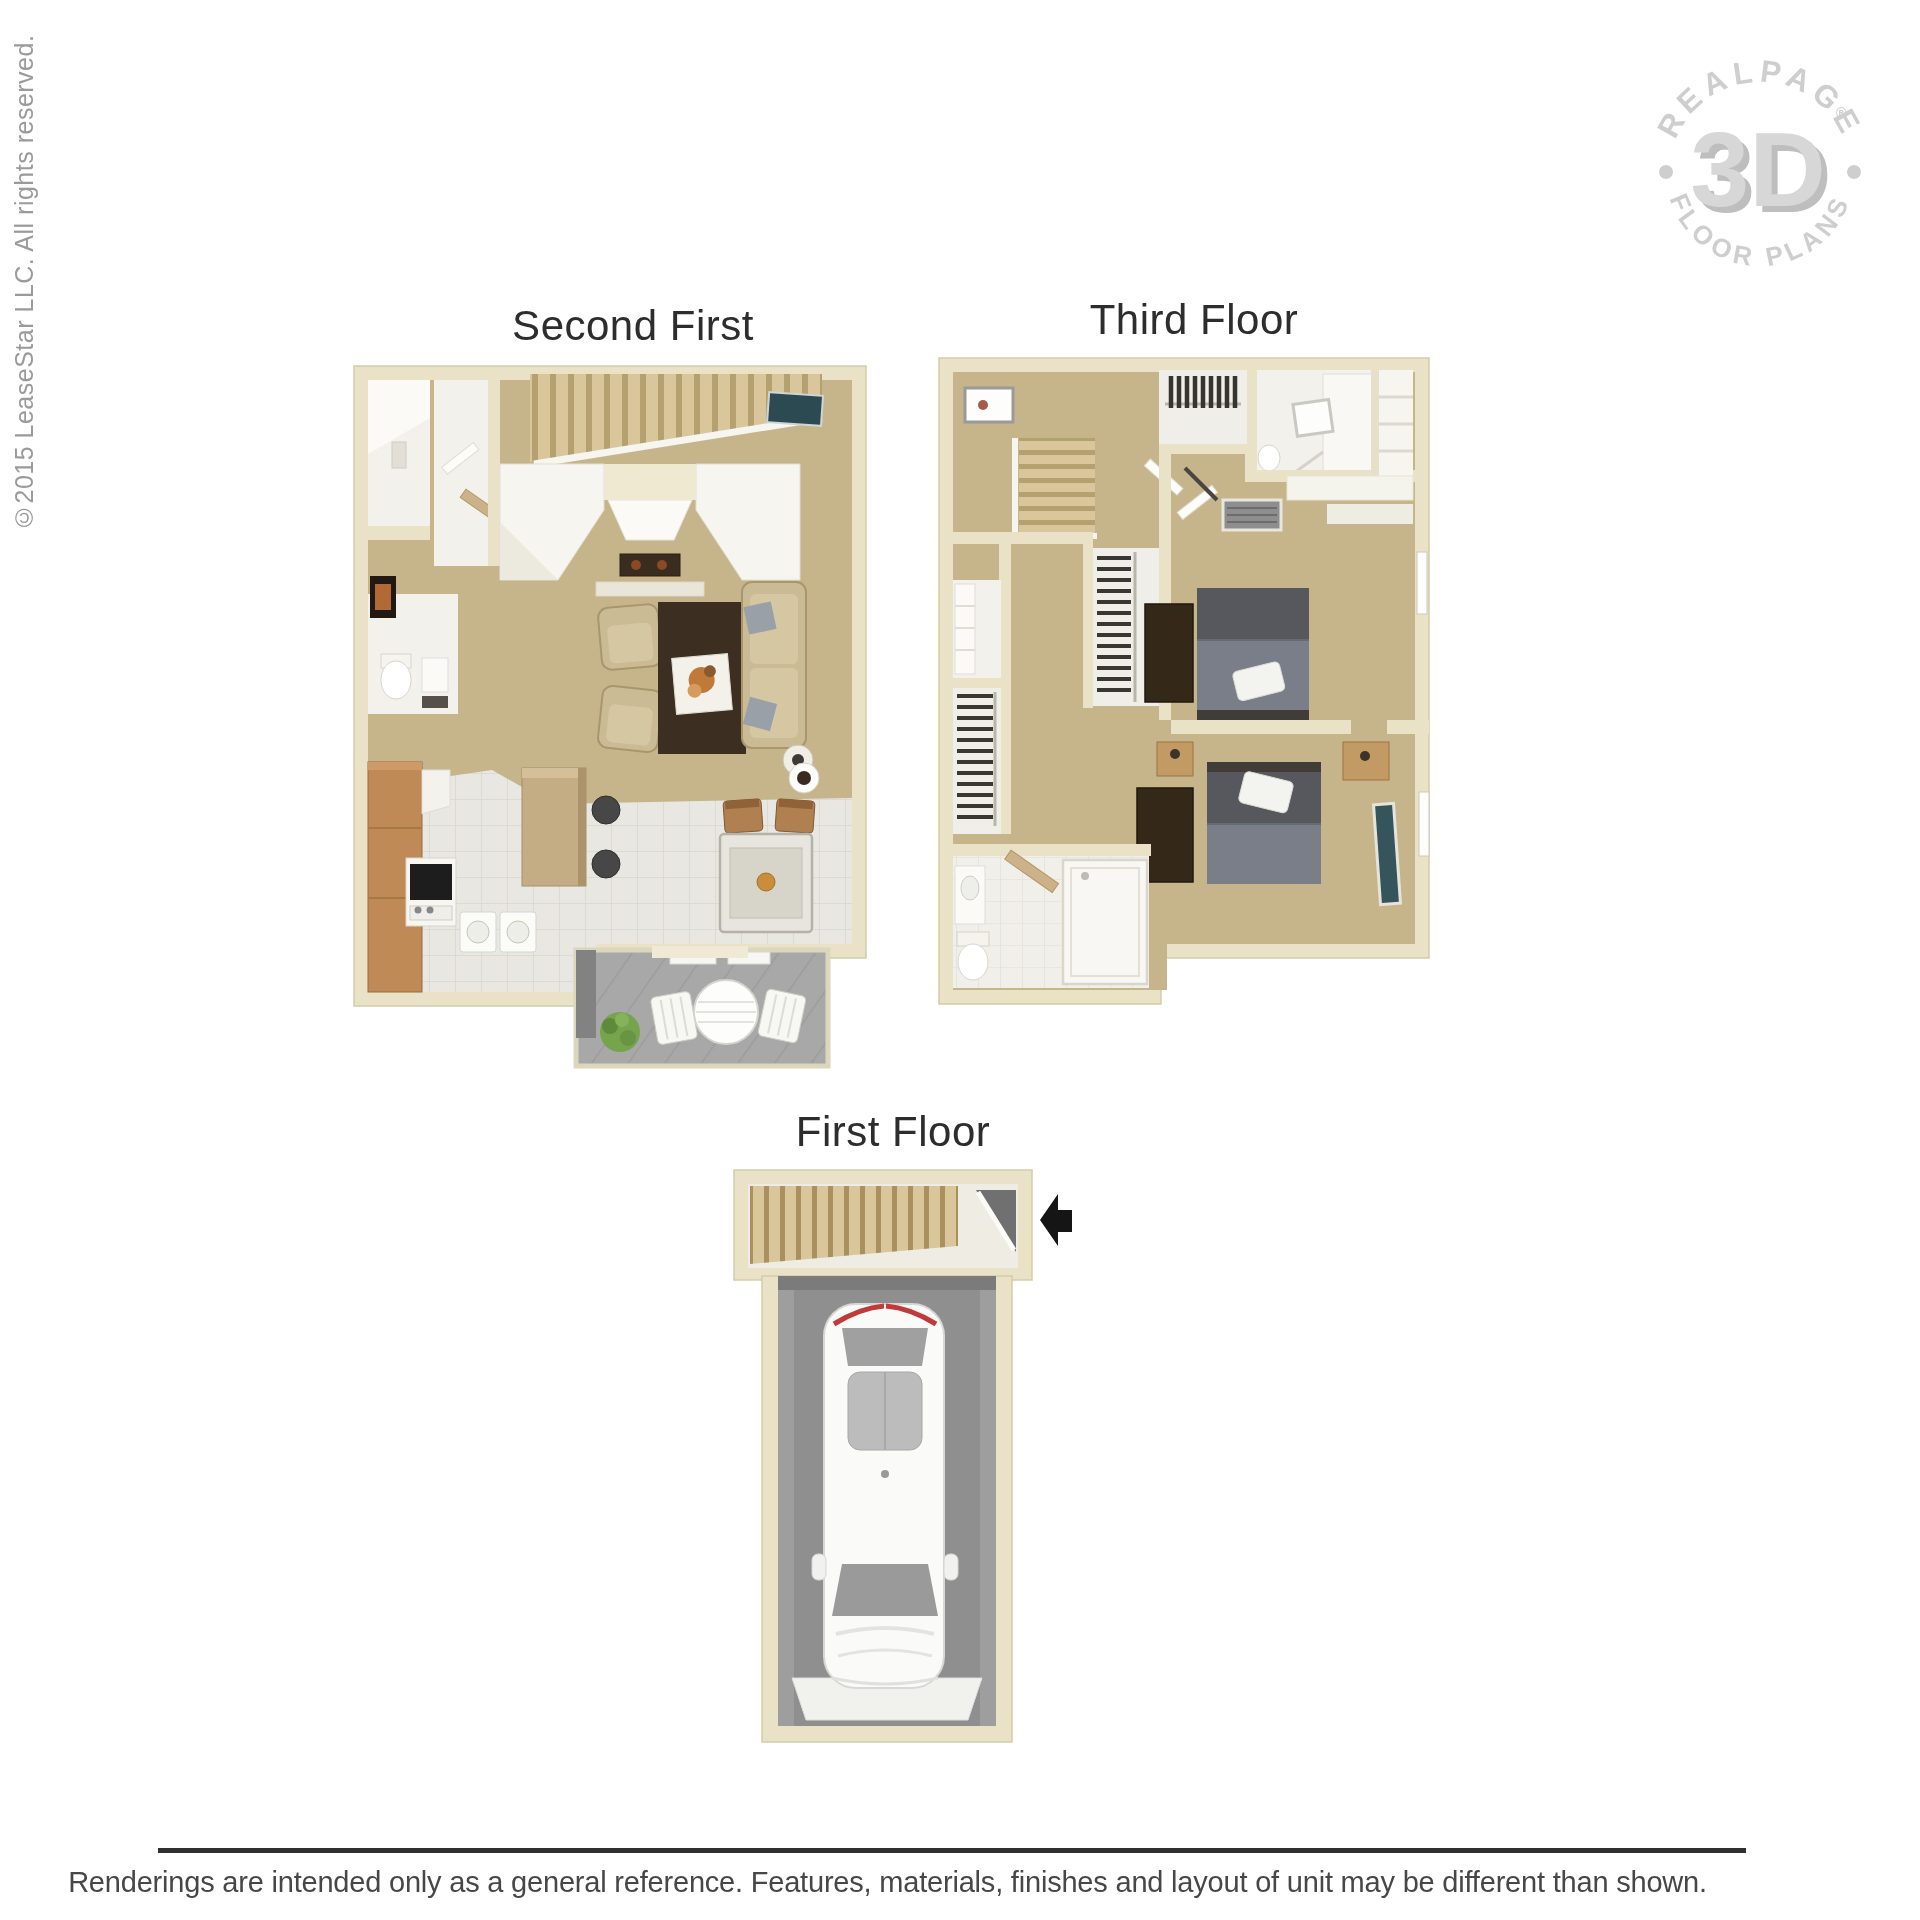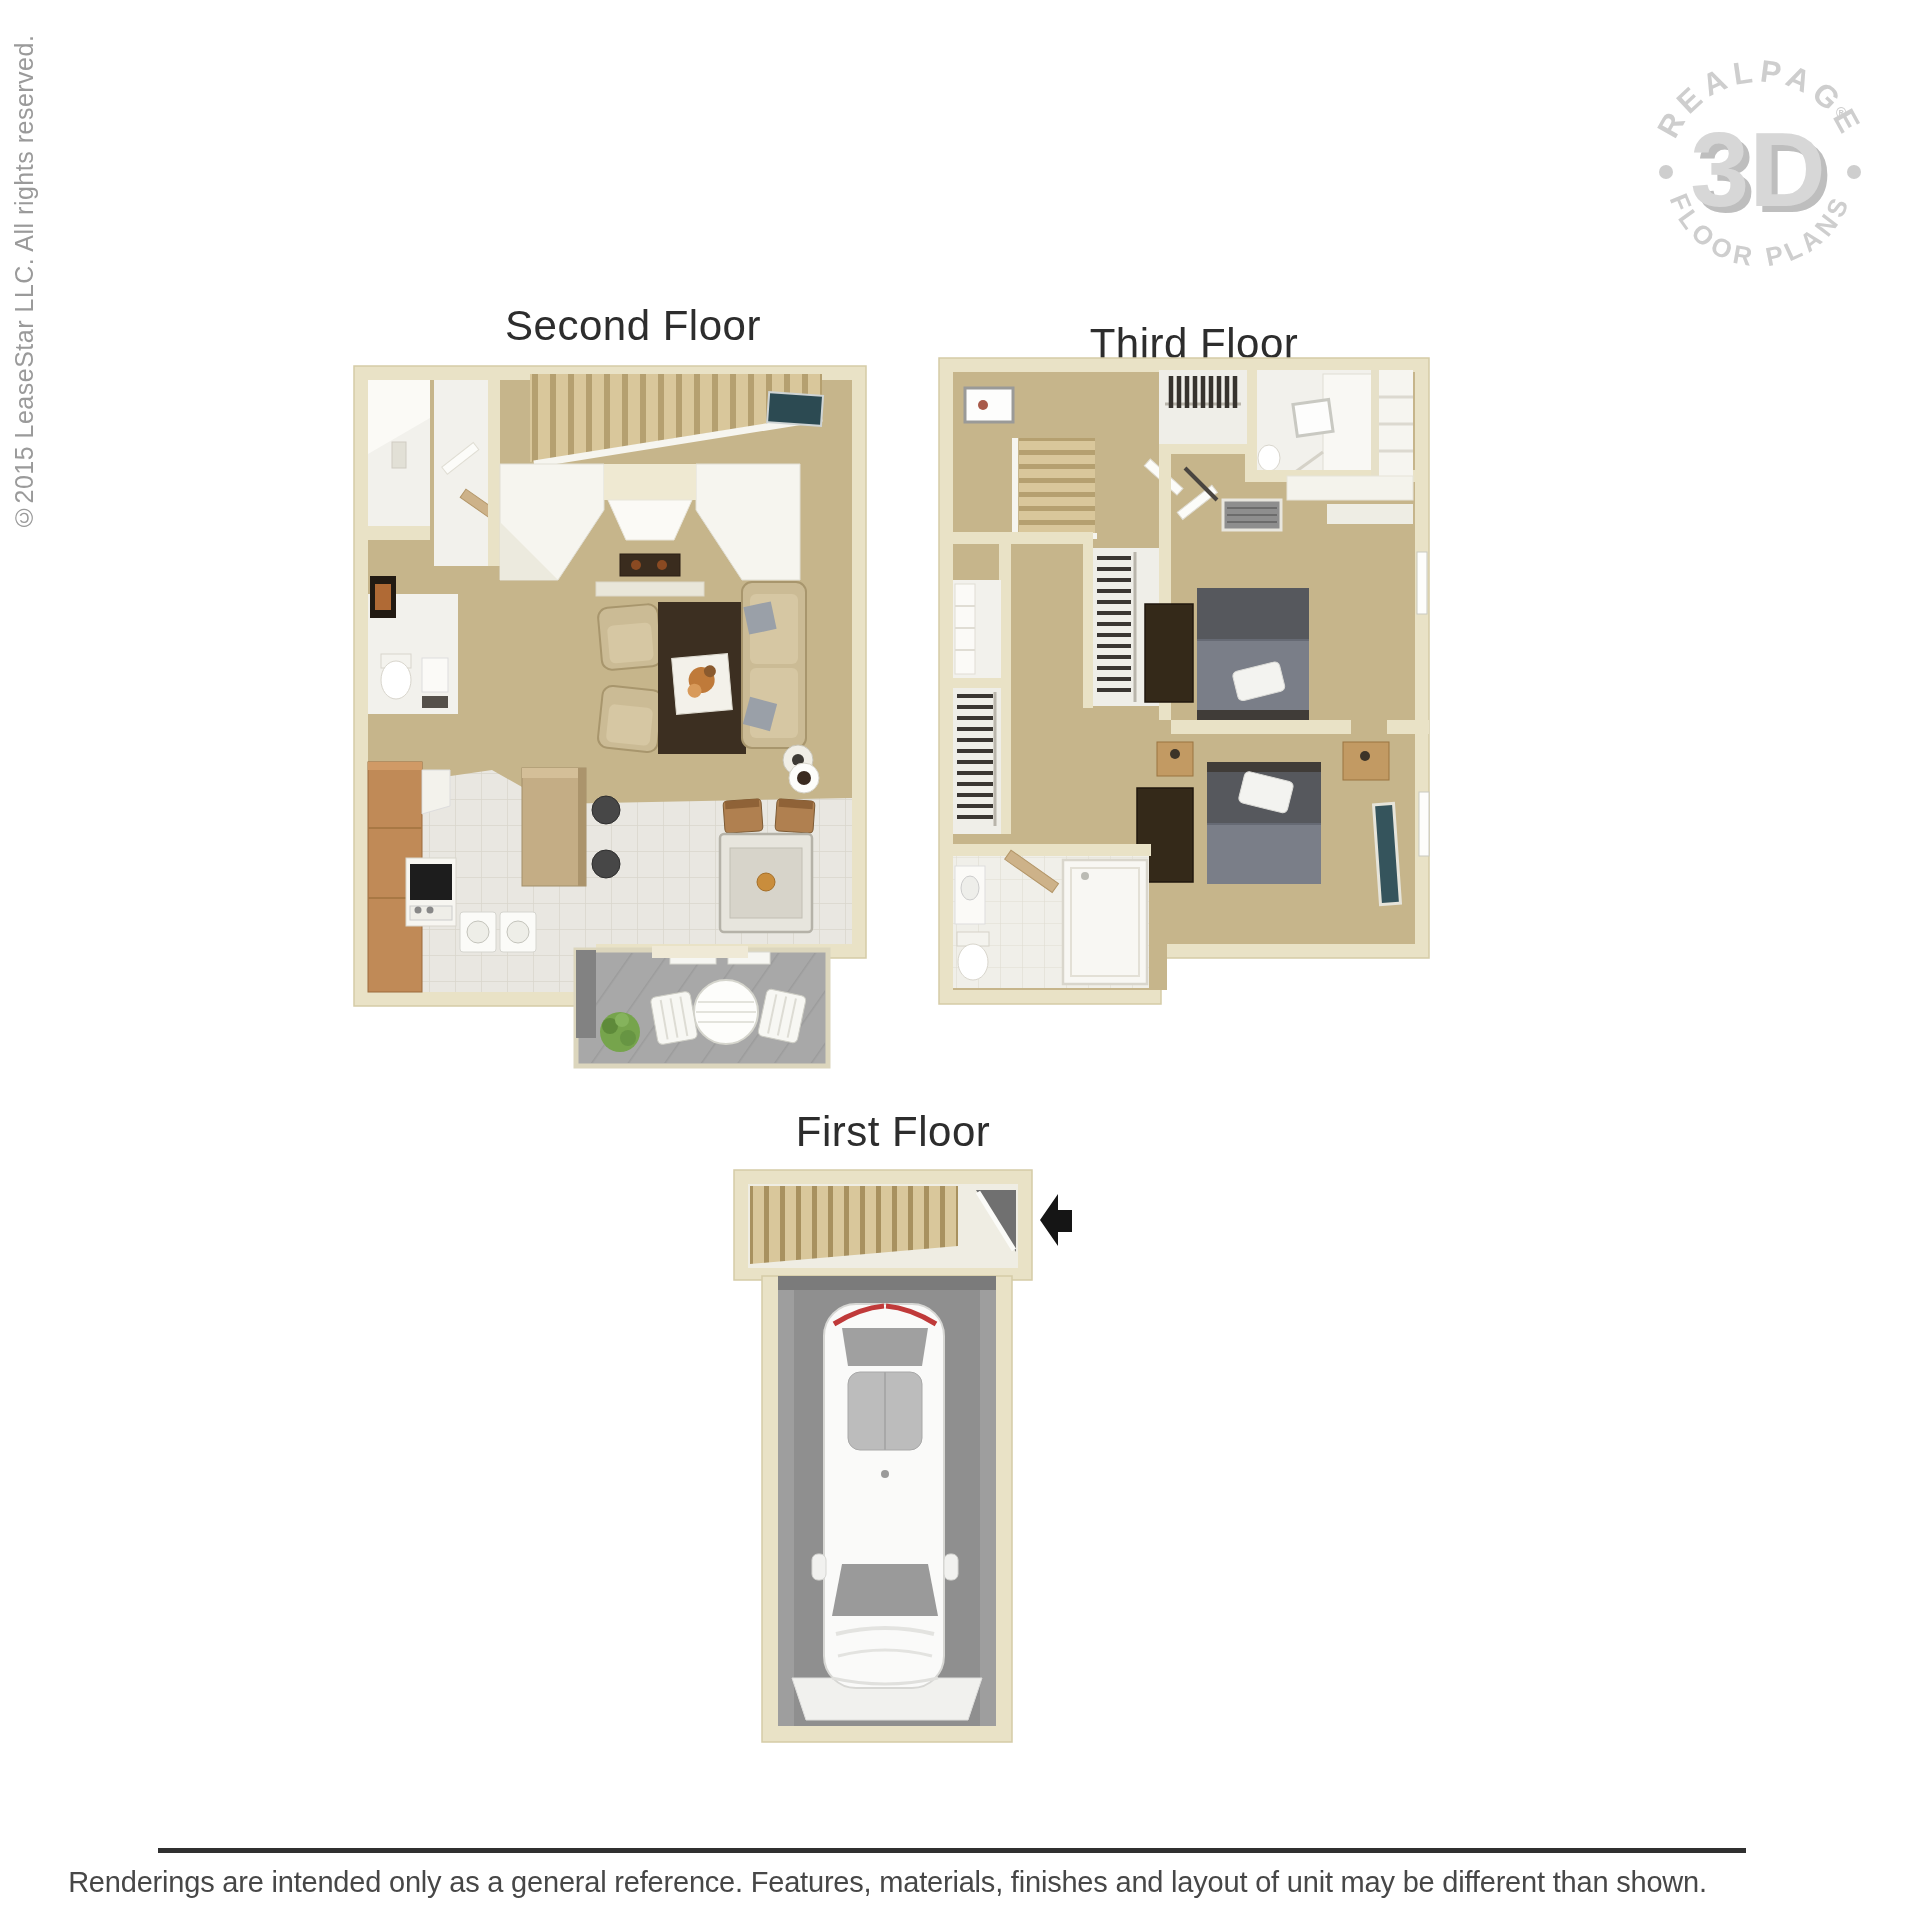--- a/index.html
+++ b/index.html
@@ -70,22 +70,22 @@
     </text>
     <text x="196" y="66" font-size="14" fill="var(--logo-gray)" font-weight="bold">®</text>
     <circle cx="26" cy="120" r="7" fill="var(--logo-gray)"></circle>
     <circle cx="214" cy="120" r="7" fill="var(--logo-gray)"></circle>
     <g>
       <text x="124" y="160" text-anchor="middle" font-size="106" font-weight="bold" fill="#b7b7b7" font-family="Liberation Sans,sans-serif">3D</text>
       <text x="118" y="154" text-anchor="middle" font-size="106" font-weight="bold" fill="#d3d3d3" font-family="Liberation Sans,sans-serif">3D</text>
     </g>
   </svg>
 
-  <div class="floor-label" style="left:633px;top:302px;">Second Floor</div>
-  <div class="floor-label" style="left:1194px;top:296px;margin-top:24px;">Third Floor</div>
+  <div class="floor-label" style="left:633px;top:302px;">Second First</div>
+  <div class="floor-label" style="left:1194px;top:296px;">Third Floor</div>
   <div class="floor-label" style="left:893px;top:1108px;">First Floor</div>
 
   <svg class="plan" style="left:352px;top:358px;" width="520" height="720" viewBox="0 0 520 720" role="img">
     <defs>
       <pattern id="sf-grid" width="26" height="26" patternUnits="userSpaceOnUse">
         <rect width="26" height="26" fill="#e9e7e1"></rect>
         <path d="M26,0 V26 M0,26 H26" stroke="#d9d6cc" stroke-width="1.5" fill="none"></path>
       </pattern>
       <pattern id="sf-treads" width="18" height="18" patternUnits="userSpaceOnUse">
         <rect width="18" height="18" fill="#d9c79b"></rect>

